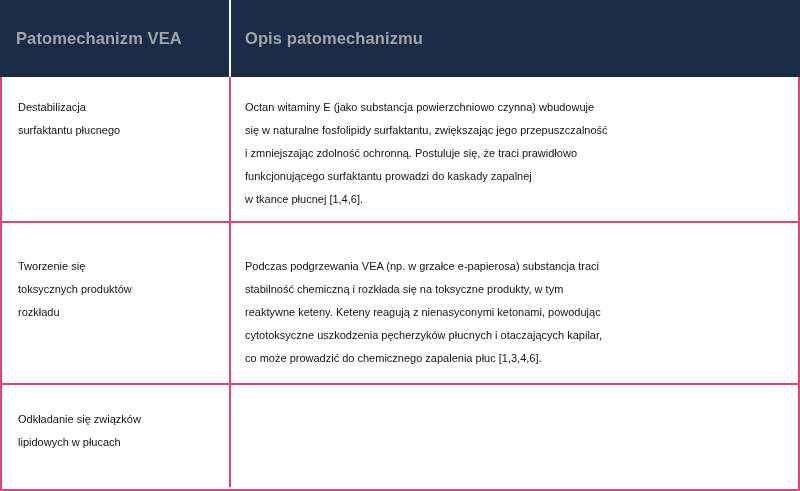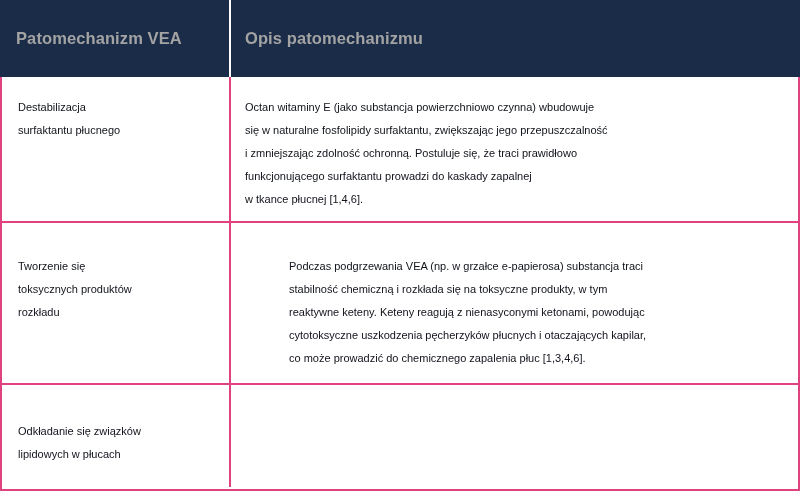--- a/index.html
+++ b/index.html
@@ -77,21 +77,21 @@
   .row {
     display: flex;
     box-sizing: border-box;
     border-bottom: 2px solid var(--rule, #e0417f);
     background: #ffffff;
   }
   .row:last-child {
     border-bottom: none;
   }
   .row-1 { height: 146px; }
-  .row-2 { height: 162px; gap: 44px; }
+  .row-2 { height: 162px; }
   .row-3 { height: 102px; }
 
   .cell {
     box-sizing: border-box;
     color: #10131a;
     font-size: 11px;
     line-height: 23px;
   }
   .cell-label {
     width: 229px;
@@ -111,21 +111,21 @@
   .cell-inner {
     width: 100%;
     white-space: pre-line;
   }
 
   
   .row-1 .cell-label .cell-inner { padding-top: 19px; }
   .row-1 .cell-desc  .cell-inner { padding-top: 19px; }
   .row-2 .cell-label .cell-inner { padding-top: 32px; }
   .row-2 .cell-desc  .cell-inner { padding-top: 32px; }
-  .row-3 .cell-label .cell-inner { padding-top: 23px; margin-top: 12px; }
+  .row-3 .cell-label .cell-inner { padding-top: 23px; }
   .row-3 .cell-desc  .cell-inner { padding-top: 23px; }
 </style>
 </head>
 <body>
 
 <div class="table-wrap">
 
   <div class="table-header">
     <div class="th th-first">Patomechanizm VEA</div>
     <div class="th-divider"></div>

